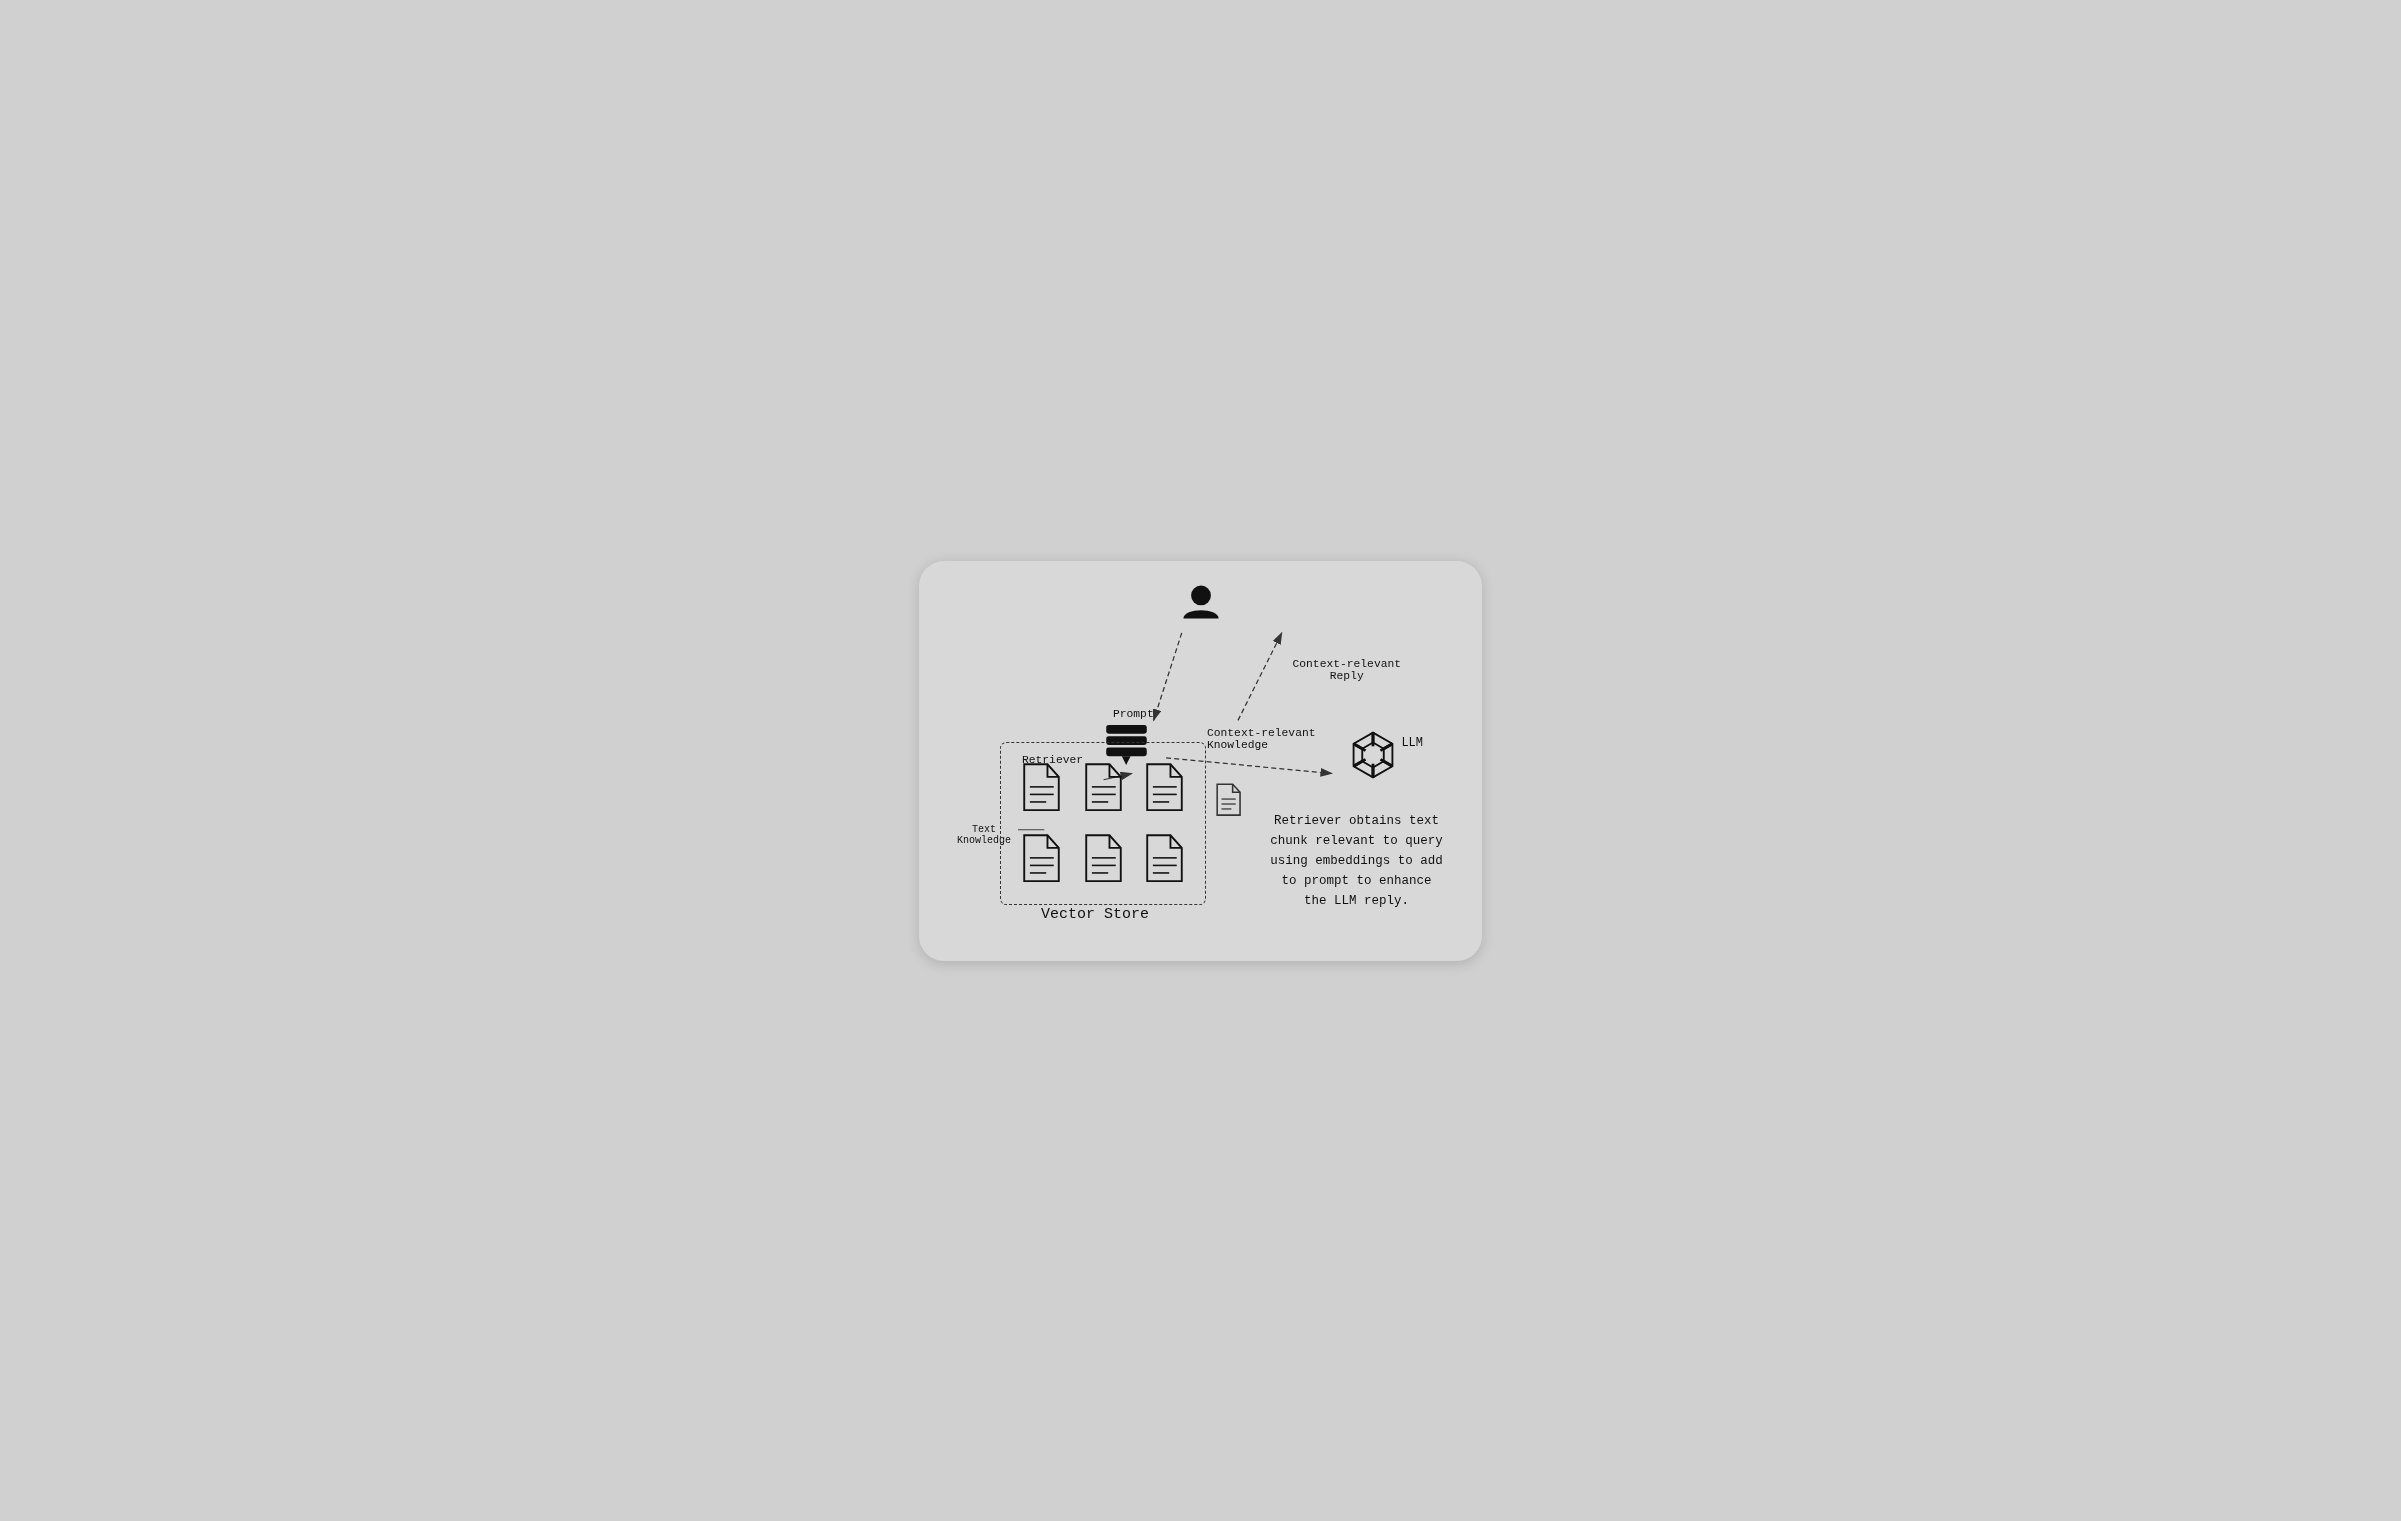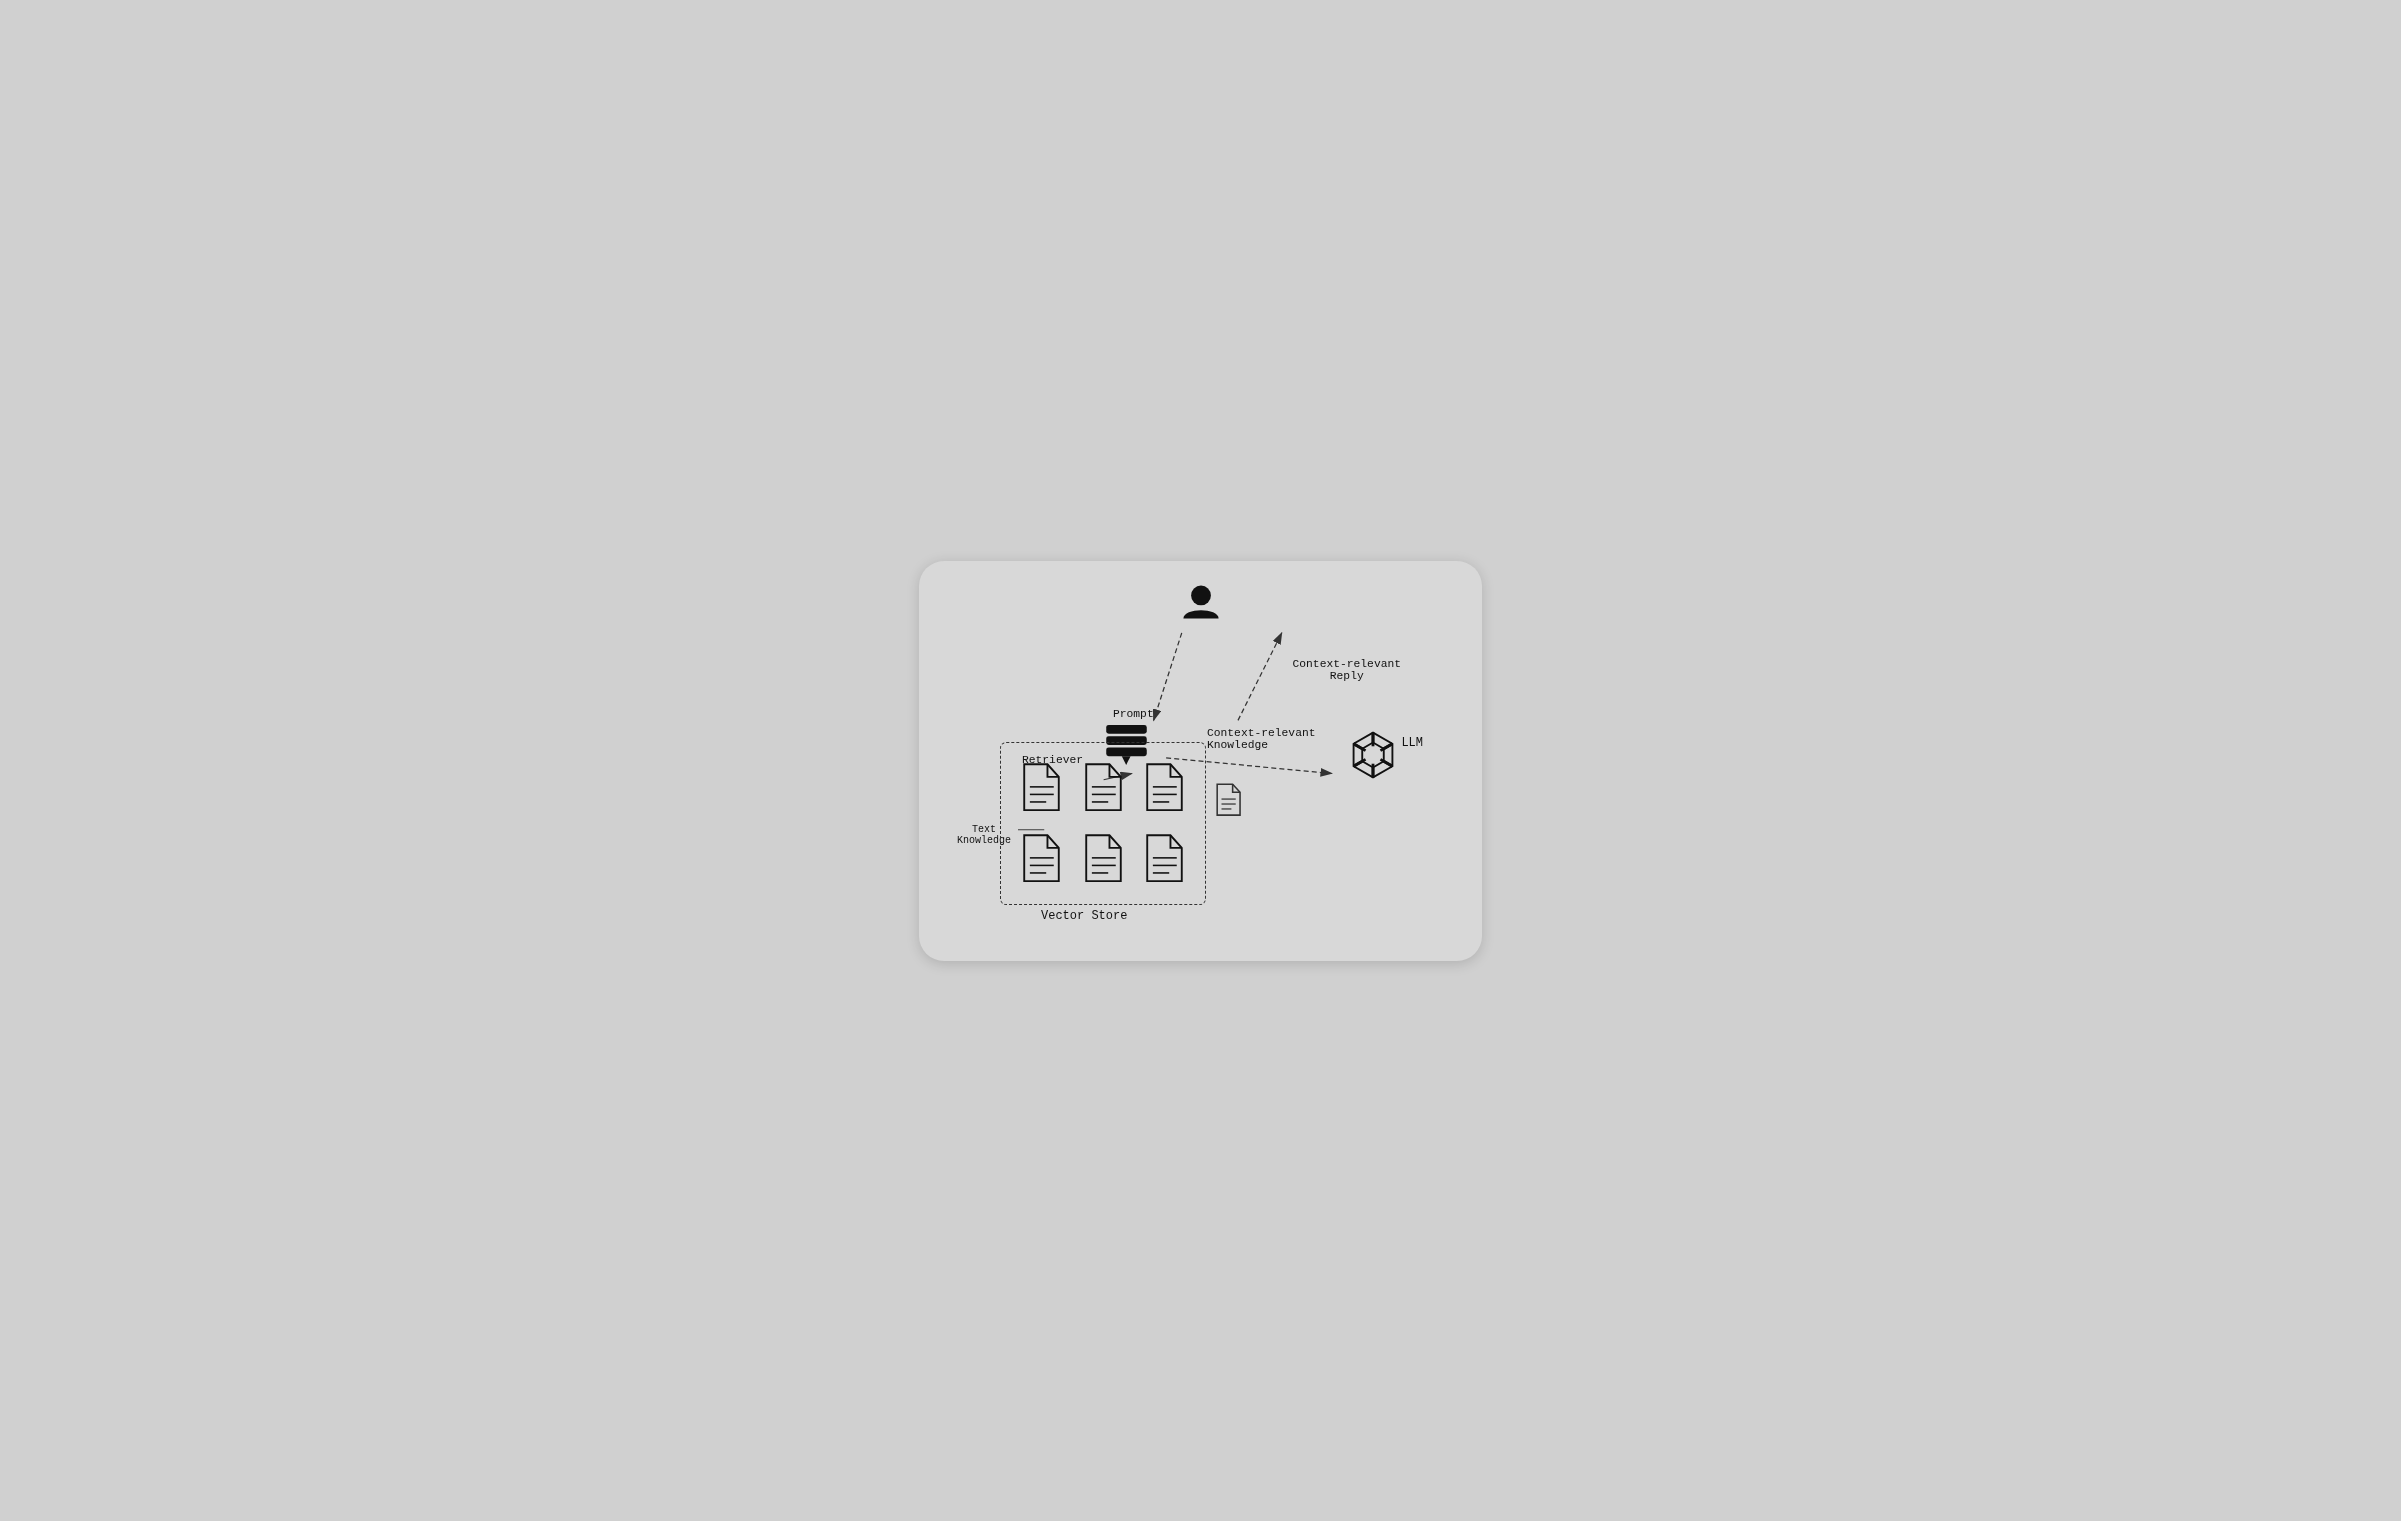--- a/index.html
+++ b/index.html
@@ -102,21 +102,21 @@
       font-weight: 500;
       color: #111;
       text-align: center;
     }
 
     
     .vector-store-label {
       position: absolute;
       bottom: 38px;
       left: 122px;
-      font-size: 12px;
+      font-size: 15px;
       font-weight: 500;
       color: #111;
       text-align: right;
     }
 
     
     .description-text {
       position: absolute;
       bottom: 50px;
       right: 38px;
@@ -334,15 +334,22 @@
         <path d="M42 2 V22 H60" stroke="#111" stroke-width="3" fill="none"></path>
         <line x1="14" y1="38" x2="52" y2="38" stroke="#111" stroke-width="2.5"></line>
         <line x1="14" y1="50" x2="52" y2="50" stroke="#111" stroke-width="2.5"></line>
         <line x1="14" y1="62" x2="40" y2="62" stroke="#111" stroke-width="2.5"></line>
       </svg>
     </div>
   </div>
 
   <div class="vector-store-label">Vector Store</div>
 
+  <div class="description-text">
+    <span style="white-space:pre-line">Retriever obtains text
+chunk relevant to query
+using embeddings to add
+to prompt to enhance
+the LLM reply.</span>
+  </div>
 
 </div>
 
 
 </body></html>

